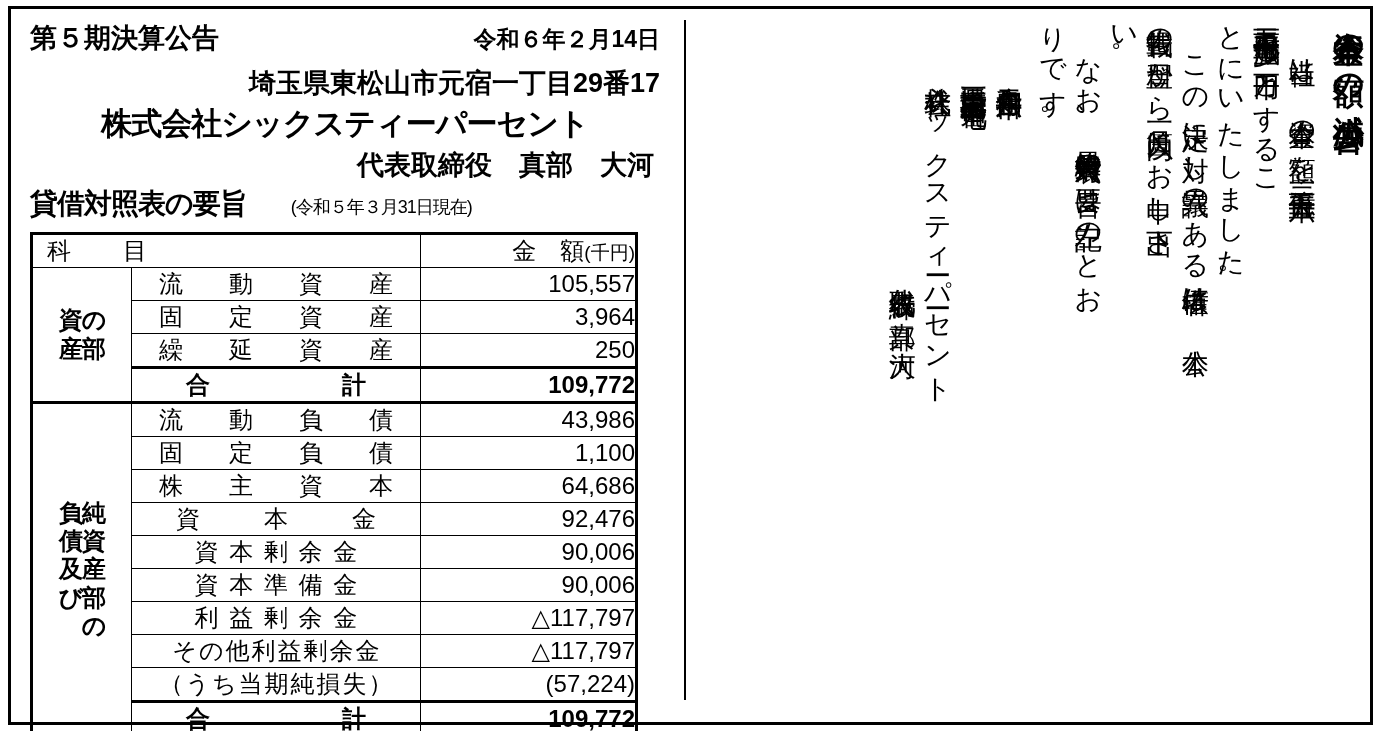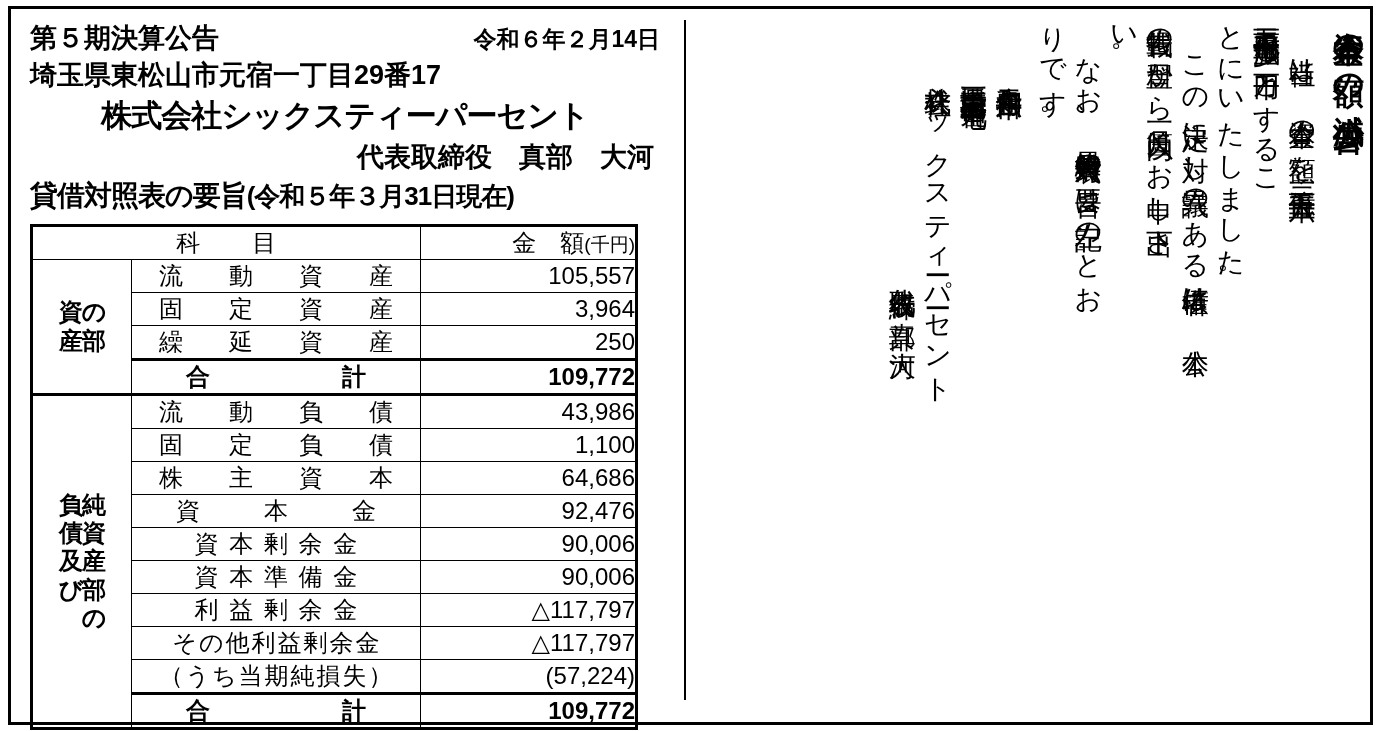--- a/index.html
+++ b/index.html
@@ -50,22 +50,23 @@
   }
   .hdr-date {
     font-size: 23px;
     font-weight: bold;
     margin-left: auto;
     white-space: nowrap;
   }
   .hdr-addr {
     font-size: 27px;
     font-weight: bold;
-    white-space: nowrap;
-    margin-top: 1px;
+    text-align: right;
+    white-space: nowrap;
+    margin-top: 9px;
   }
   .hdr-company {
     font-size: 31px;
     font-weight: bold;
     text-align: center;
     white-space: nowrap;
     letter-spacing: -1px;
     margin-top: 2px;
   }
   .hdr-rep {
@@ -81,23 +82,24 @@
     align-items: baseline;
     margin-top: 2px;
     white-space: nowrap;
   }
   .hdr-bs-title {
     font-size: 28px;
     font-weight: bold;
     letter-spacing: -1px;
   }
   .hdr-bs-asof {
-    font-size: 26px;
-    font-weight: bold;
+    font-size: 18px;
+    font-weight: normal;
     letter-spacing: -1px;
+    margin-left: 44px;
   }
 
   
   table.bs {
     margin-top: 9px;
     border-collapse: collapse;
     width: 608px;
     table-layout: fixed;
     border: 3px solid #000;
   }
@@ -106,21 +108,20 @@
     padding: 0;
     height: 30px;
     font-size: 24px;
     vertical-align: middle;
   }
   .col-side { width: 100px; }
   .col-item { width: 288px; }
   .col-amt  { width: 216px; }
 
   .th-item {
-    text-align: center;
     font-size: 25px;
     letter-spacing: 14px;
     text-indent: 14px;
   }
   .th-amt {
     text-align: right;
     font-size: 25px;
   }
   .th-amt .unit { font-size: 19px; }
 

